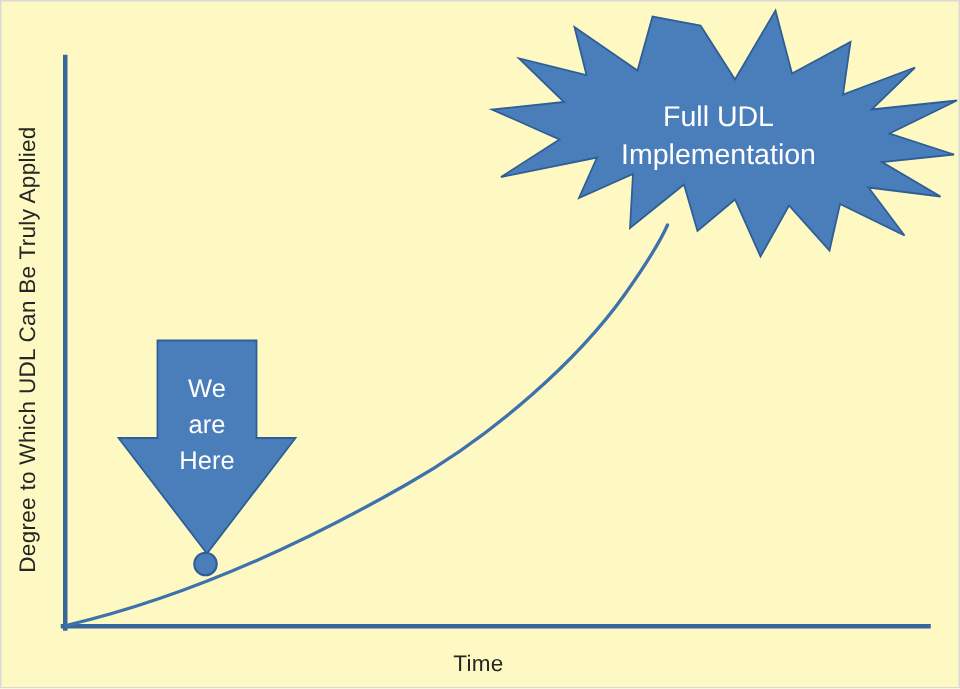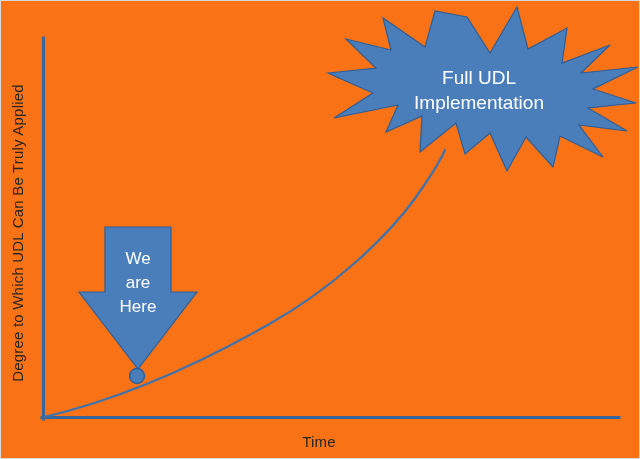--- a/index.html
+++ b/index.html
@@ -7,21 +7,21 @@
     padding: 0;
     background: #ffffff;
   }
   body {
     font-family: "Liberation Sans", sans-serif;
   }
   #canvas {
     position: relative;
     width: 640px;
     height: 459px;
-    background: #f97316;
+    background: #fef9c3;
     overflow: hidden;
     border: 1px solid #d9d9d9;
     box-sizing: border-box;
   }
   #figure-svg {
     position: absolute;
     left: 0;
     top: 0;
     width: 640px;
     height: 459px;

